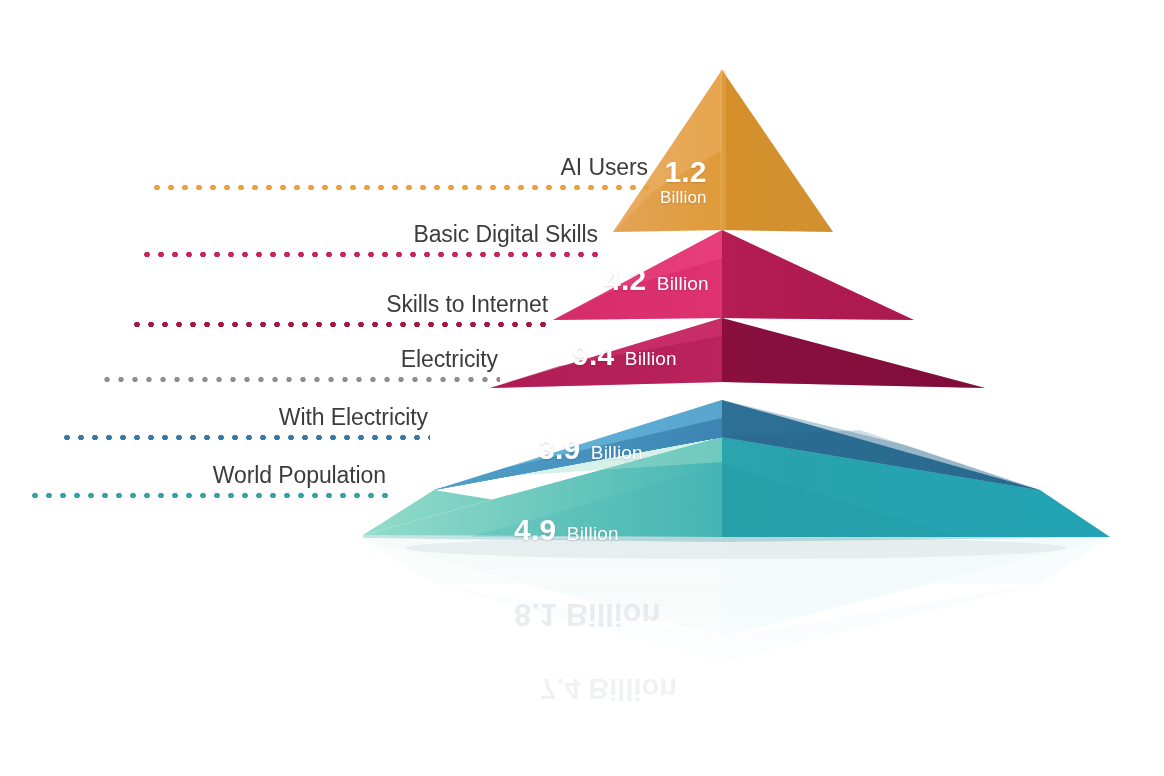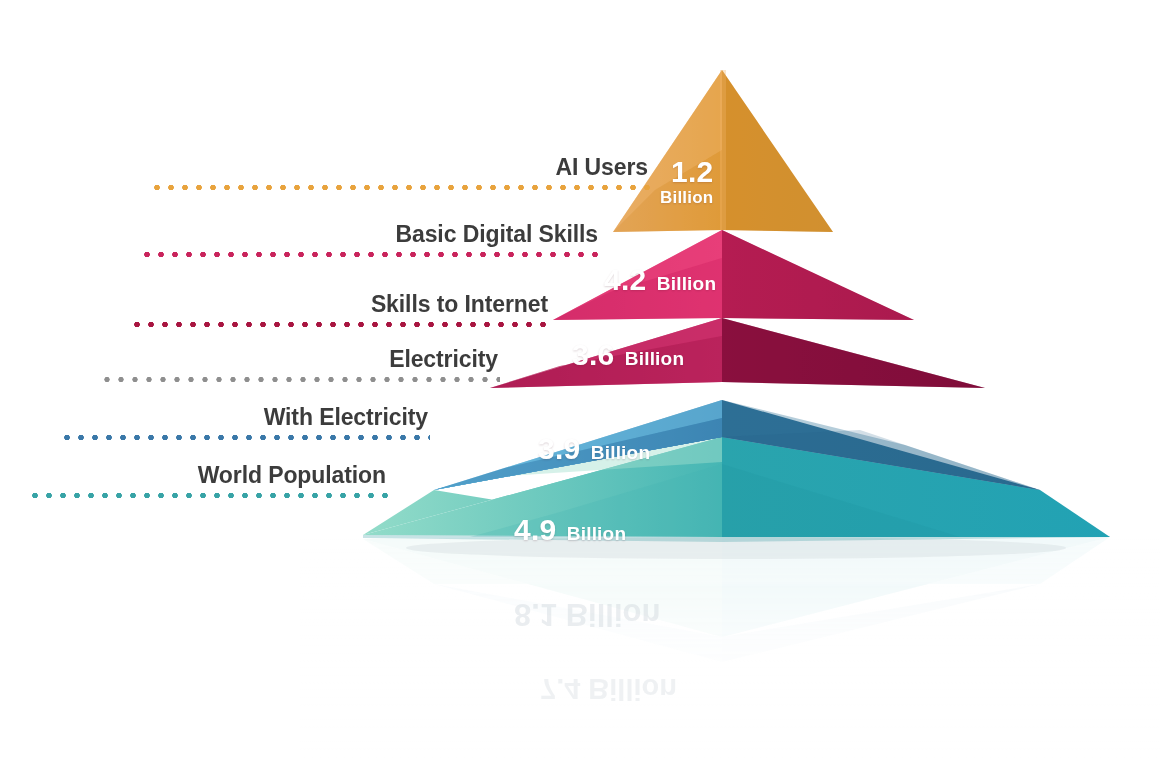--- a/index.html
+++ b/index.html
@@ -29,21 +29,21 @@
   .connector-row {
     position: absolute;
     height: 46px;
     display: flex;
     flex-direction: column;
     align-items: flex-end;
     justify-content: flex-start;
   }
   .connector-label {
     font-size: 23px;
-    font-weight: 700;
+    font-weight: 400;
     color: #3c3c3c;
     letter-spacing: -0.1px;
     white-space: nowrap;
     line-height: 1.05;
     padding-right: 2px;
   }
   .connector-dots {
     margin-top: 5px;
     height: 7px;
     width: 100%;
@@ -57,21 +57,21 @@
     white-space: nowrap;
     text-shadow: 0 1px 2px rgba(70,20,40,0.18);
   }
   .value-tag .num {
     font-size: 30px;
     font-weight: 700;
     letter-spacing: 0.2px;
   }
   .value-tag .unit {
     font-size: 19px;
-    font-weight: 700;
+    font-weight: 400;
     letter-spacing: 0.2px;
   }
   .value-tag.stacked {
     text-align: right;
     line-height: 1.0;
   }
   .value-tag.stacked .num { display: block; font-size: 30px; }
   .value-tag.stacked .unit { display: block; font-size: 17px; margin-top: 2px; }
   .value-tag.inline .num { margin-right: 6px; }
 </style>
@@ -258,21 +258,21 @@
     <span class="num">1.2</span>
     <span class="unit">Billion</span>
   </div>
 
   <div class="value-tag inline" style="left:604px; top:263px;">
     <span class="num">4.2</span>
     <span class="unit">Billion</span>
   </div>
 
   <div class="value-tag inline" style="left:572px; top:338px;">
-    <span class="num">3.6</span>
+    <span class="num">9.4</span>
     <span class="unit">Billion</span>
   </div>
 
   <div class="value-tag inline" style="left:538px; top:432px;">
     <span class="num">3.9</span>
     <span class="unit">Billion</span>
   </div>
 
   <div class="value-tag inline" style="left:514px; top:513px;">
     <span class="num">4.9</span>

